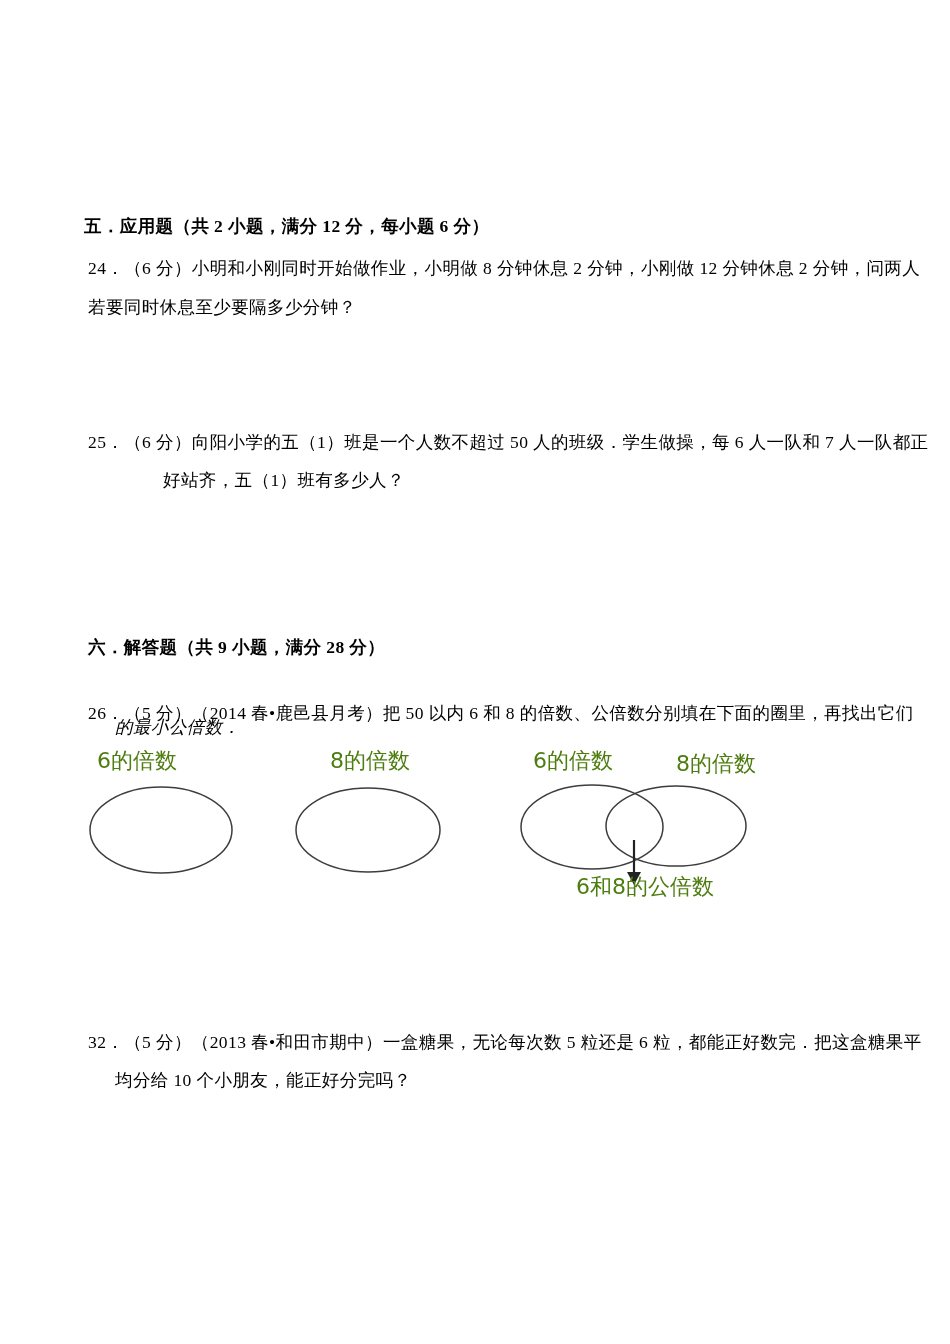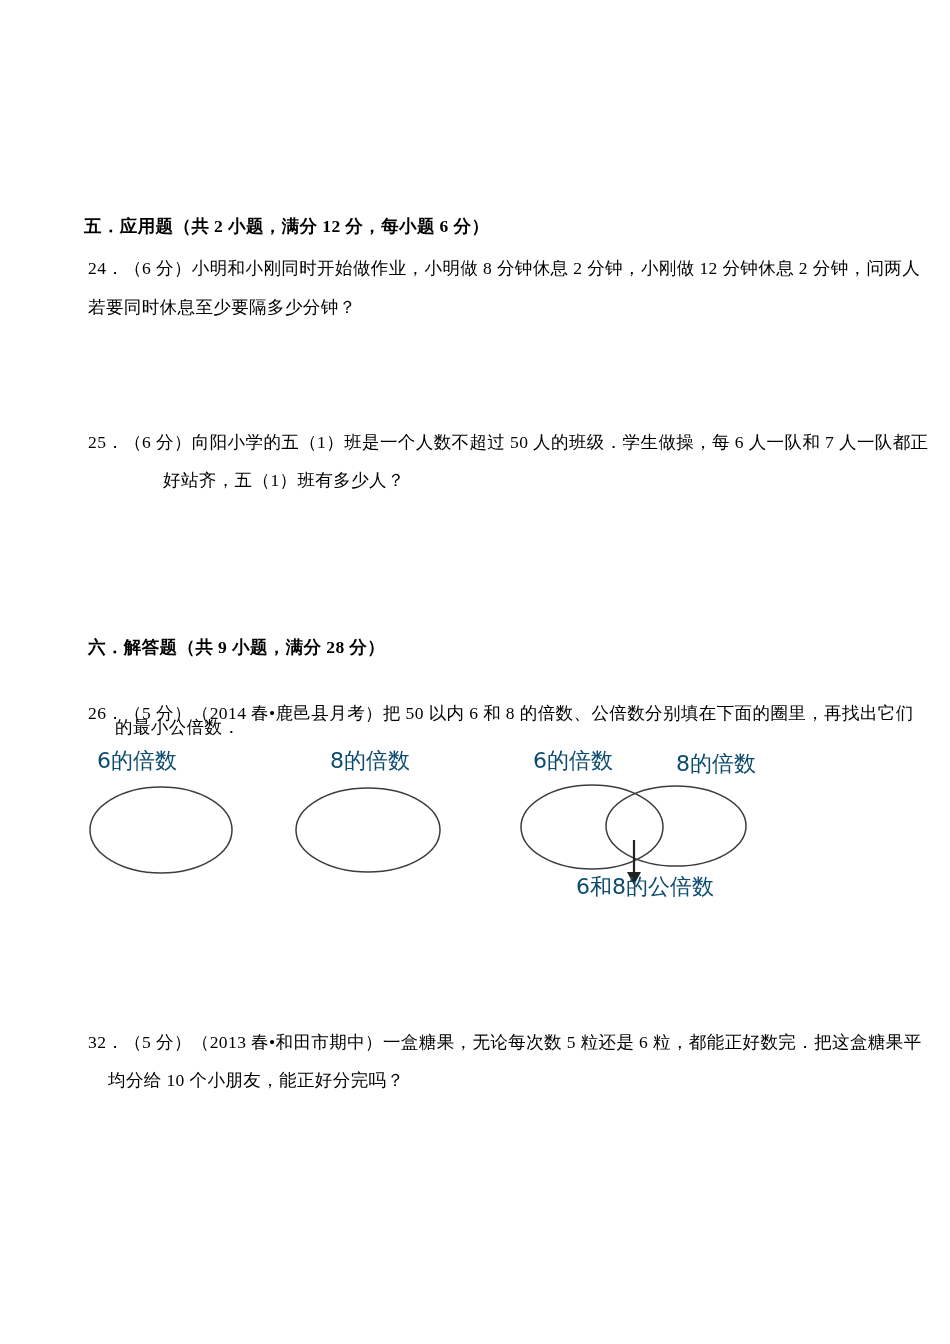--- a/index.html
+++ b/index.html
@@ -23,21 +23,21 @@
     line-height: 1.2;
   }
   .bold {
     font-weight: bold;
   }
   .diagram-label {
     position: absolute;
     white-space: nowrap;
     font-size: 22px;
     font-family: "DejaVu Sans", "Liberation Sans", sans-serif;
-    color: #0c4a6e;
+    color: #4d7c0f;
   }
   .diagram-svg {
     position: absolute;
     left: 80px;
     top: 778px;
     width: 690px;
     height: 115px;
   }
 </style>
 </head>
@@ -47,34 +47,34 @@
 
 <div class="line" style="left:88px; top:258px;">24．（6 分）小明和小刚同时开始做作业，小明做 8 分钟休息 2 分钟，小刚做 12 分钟休息 2 分钟，问两人</div>
 <div class="line" style="left:88px; top:297px;">若要同时休息至少要隔多少分钟？</div>
 
 <div class="line" style="left:88px; top:432px;">25．（6 分）向阳小学的五（1）班是一个人数不超过 50 人的班级．学生做操，每 6 人一队和 7 人一队都正</div>
 <div class="line" style="left:115px; top:470px;margin-left:48px;">好站齐，五（1）班有多少人？</div>
 
 <div class="line bold" style="left:88px; top:637px;">六．解答题（共 9 小题，满分 28 分）</div>
 
 <div class="line" style="left:88px; top:679px;margin-top:24px;">26．（5 分）（2014 春•鹿邑县月考）把 50 以内 6 和 8 的倍数、公倍数分别填在下面的圈里，再找出它们</div>
-<div class="line" style="left:115px; top:717px;">的最小公倍数．</div>
+<div class="line" style="left:115px; top:717px;font-style:italic;">的最小公倍数．</div>
 
 <div class="diagram-label" style="left:97px; top:746px;">6的倍数</div>
 <div class="diagram-label" style="left:330px; top:746px;">8的倍数</div>
 <div class="diagram-label" style="left:533px; top:746px;">6的倍数</div>
 <div class="diagram-label" style="left:676px; top:749px;">8的倍数</div>
 
 <svg class="diagram-svg" viewBox="0 0 690 115">
   <ellipse cx="81" cy="52" rx="71" ry="43" fill="none" stroke="#3d3d3d" stroke-width="1.5"></ellipse>
   <ellipse cx="288" cy="52" rx="72" ry="42" fill="none" stroke="#3d3d3d" stroke-width="1.5"></ellipse>
   <ellipse cx="512" cy="49" rx="71" ry="42" fill="none" stroke="#3d3d3d" stroke-width="1.5"></ellipse>
   <ellipse cx="596" cy="48" rx="70" ry="40" fill="none" stroke="#3d3d3d" stroke-width="1.5"></ellipse>
   <g>
     <line x1="554" y1="62" x2="554" y2="96" stroke="#222222" stroke-width="2.2"></line>
     <polygon points="547,94 561,94 554,107" fill="#222222"></polygon>
   </g>
 </svg>
 
 <div class="diagram-label" style="left:576px; top:872px;">6和8的公倍数</div>
 
 <div class="line" style="left:88px; top:1032px;">32．（5 分）（2013 春•和田市期中）一盒糖果，无论每次数 5 粒还是 6 粒，都能正好数完．把这盒糖果平</div>
-<div class="line" style="left:108px; top:1070px;text-align:center;">均分给 10 个小朋友，能正好分完吗？</div>
+<div class="line" style="left:115px; top:1070px;text-align:center;">均分给 10 个小朋友，能正好分完吗？</div>
 
 </body></html>

